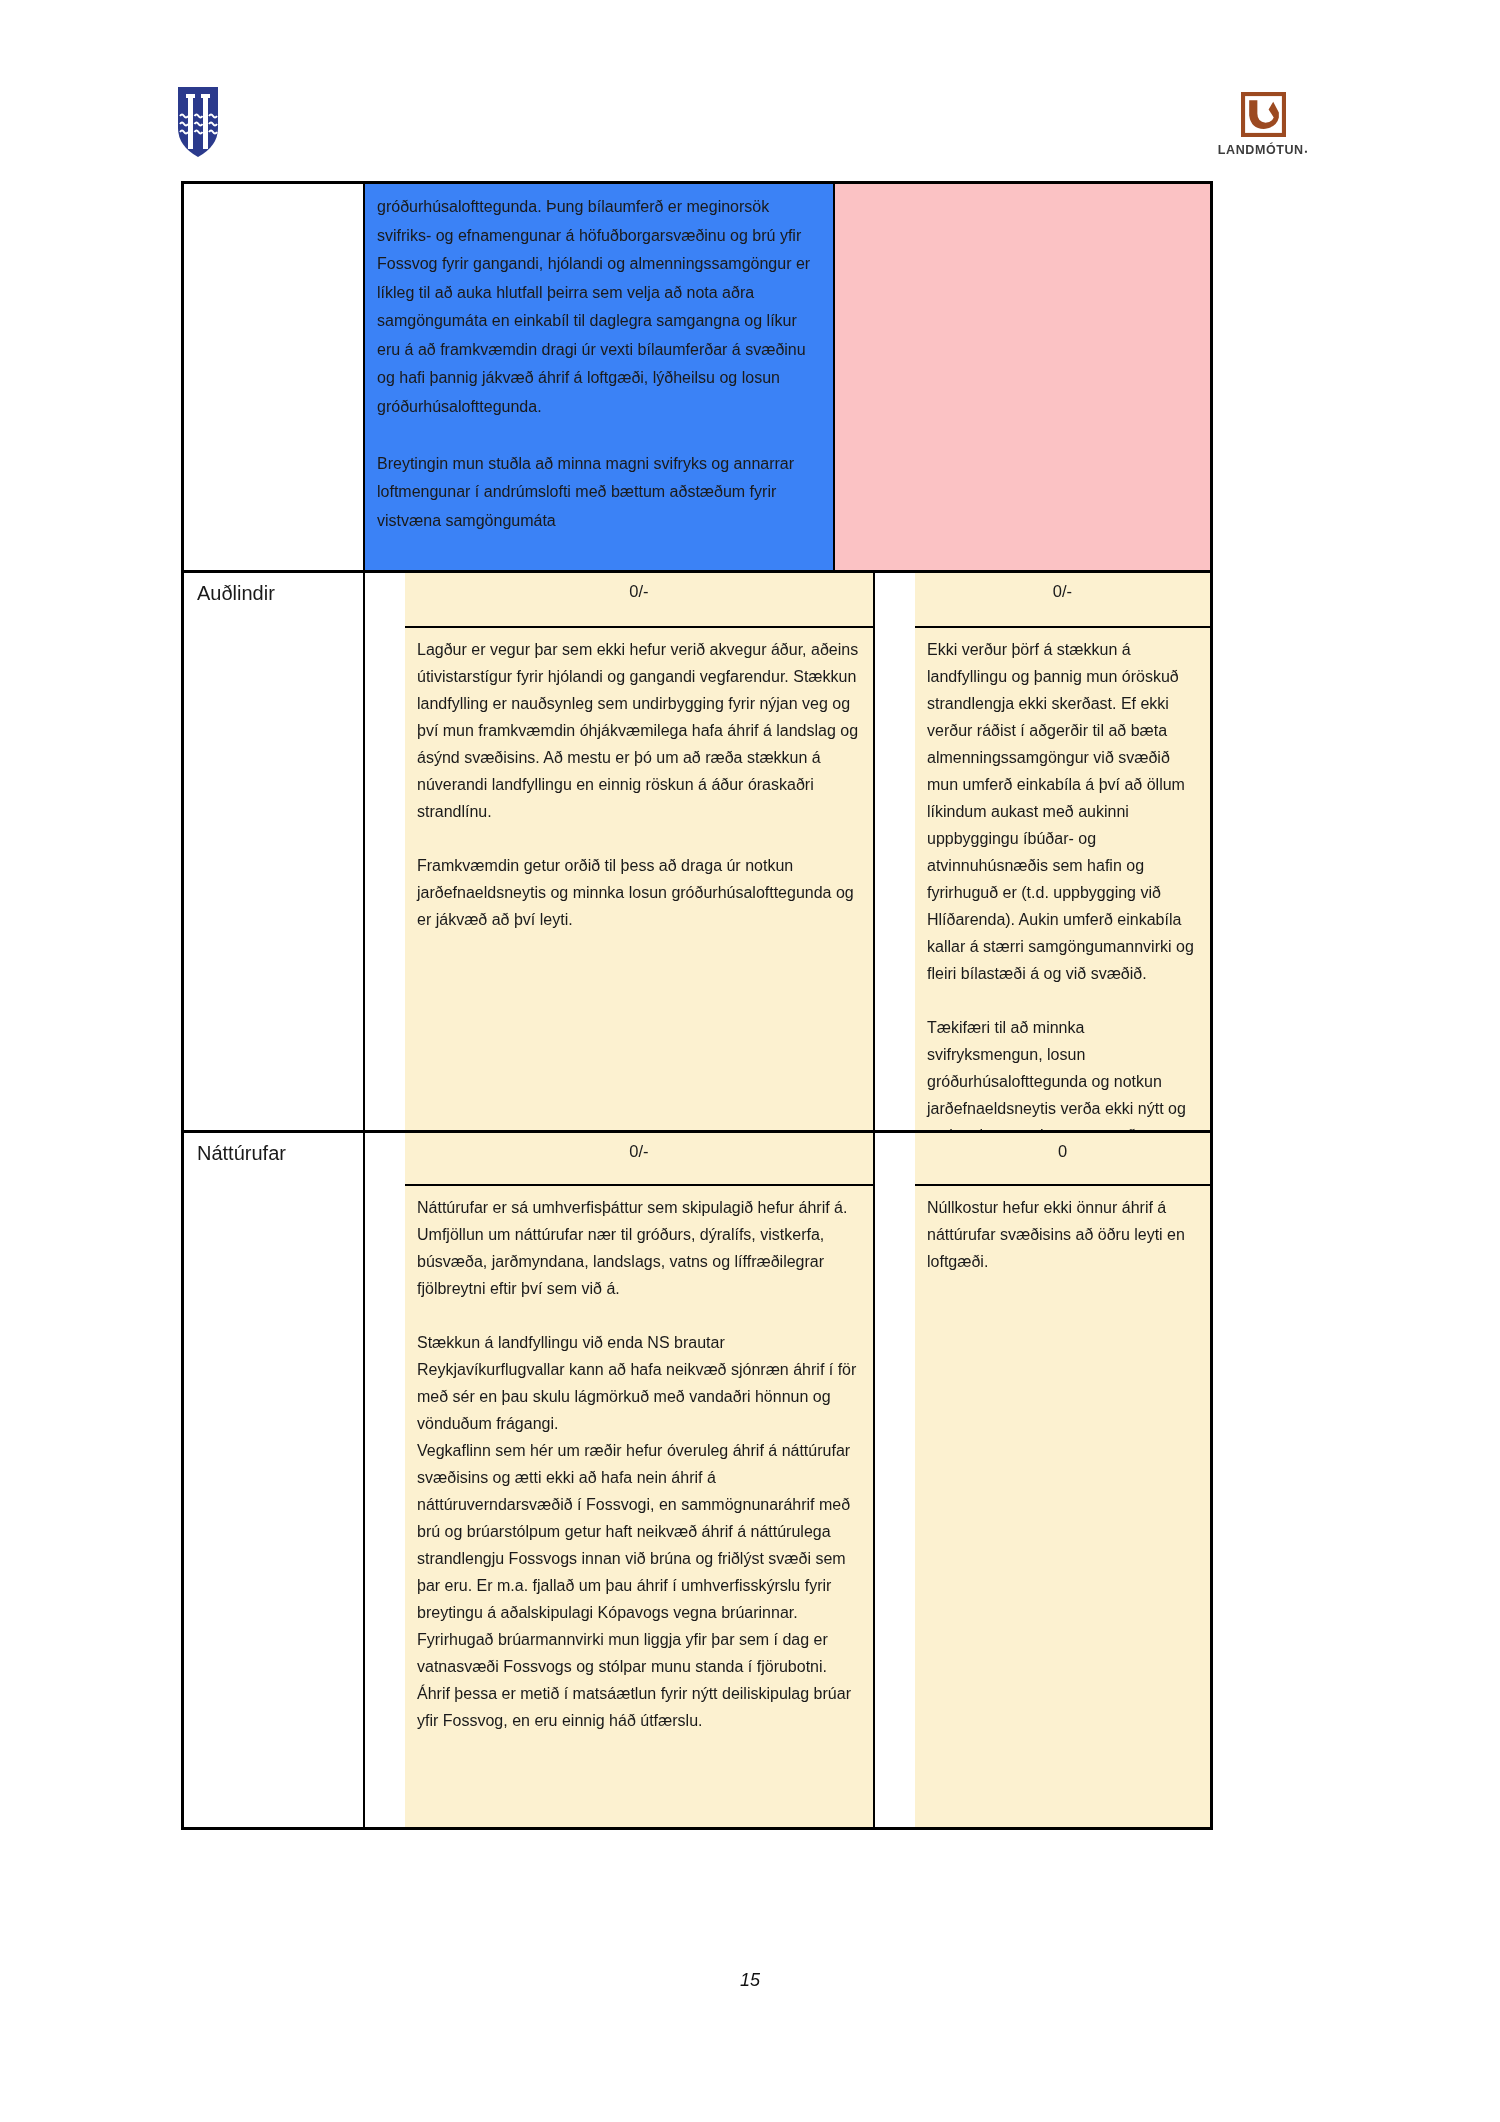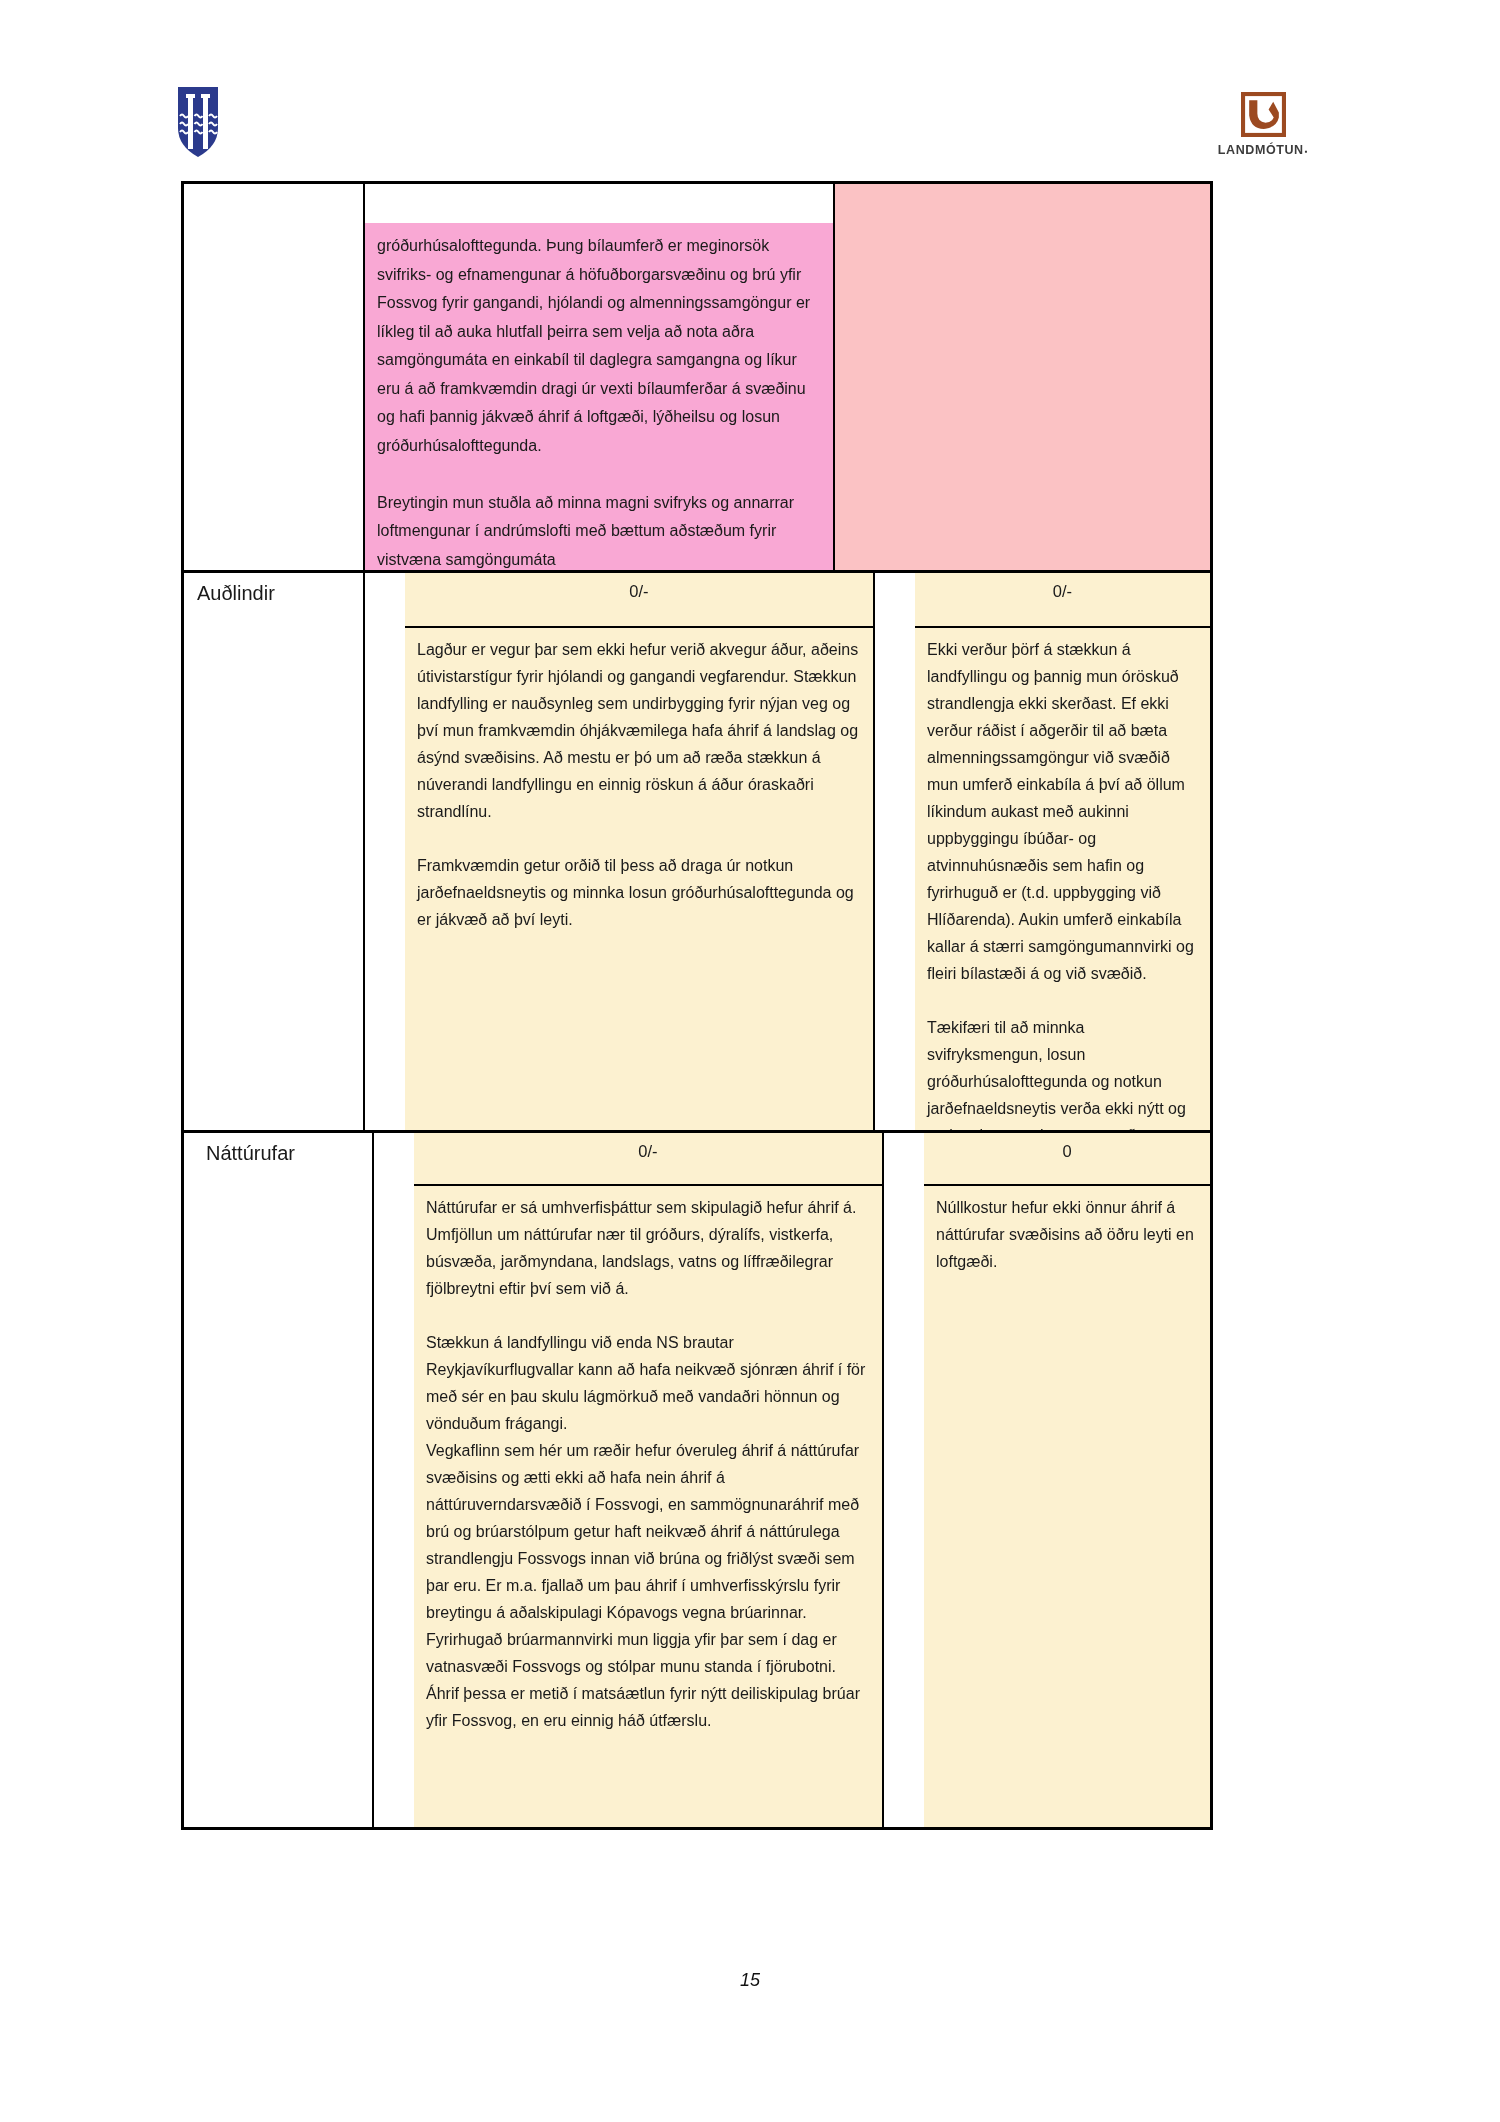--- a/index.html
+++ b/index.html
@@ -26,21 +26,21 @@
   
   .table {
     position:absolute; left:181px; top:181px; width:1032px;
     border:3px solid #000; box-sizing:border-box;
     background:#fff;
   }
   .trow { display:flex; align-items:stretch; }
   .trow + .trow { border-top:3px solid #000;gap:40px; }
   .row1 { height:386px; }
   .row2 { height:557px; }
-  .row3 { height:694px;padding-left:9px; }
+  .row3 { height:694px; }
 
   .cell-label {
     width:160px; flex:0 0 160px;
     border-right:2px solid #000;
     padding:9px 6px 0 13px; box-sizing:content-box;
     font-size:20px; color:#1a1a1a;
     background:#fff;
   }
   .col-mid { width:468px; flex:0 0 468px; border-right:2px solid #000; display:flex; flex-direction:column; }
   .col-right { flex:1 1 auto; display:flex; flex-direction:column; }
@@ -55,21 +55,21 @@
   .row3 .hdr { height:53px; }
 
   .body {
     flex:1 1 auto; overflow:hidden;
     padding:8px 12px 8px 12px;
     font-size:16px; line-height:27px;
     white-space:pre-line;
   }
   .cell-plain { flex:1 1 auto; overflow:hidden; padding:9px 12px; font-size:16px; line-height:28.5px; white-space:pre-line; }
 
-  .bg-green { background:#f9a8d4;margin-top:39px; }
+  .bg-green { background:#3b82f6; }
   .bg-pink  { background:#fbc2c4; }
   .bg-cream { background:#fcf1d0; }
 
   
   .page-number {
     position:absolute; left:0; top:1970px; width:100%;
     text-align:center; font-size:18px; color:#111;font-style:italic;
   }
 </style>
 </head>

